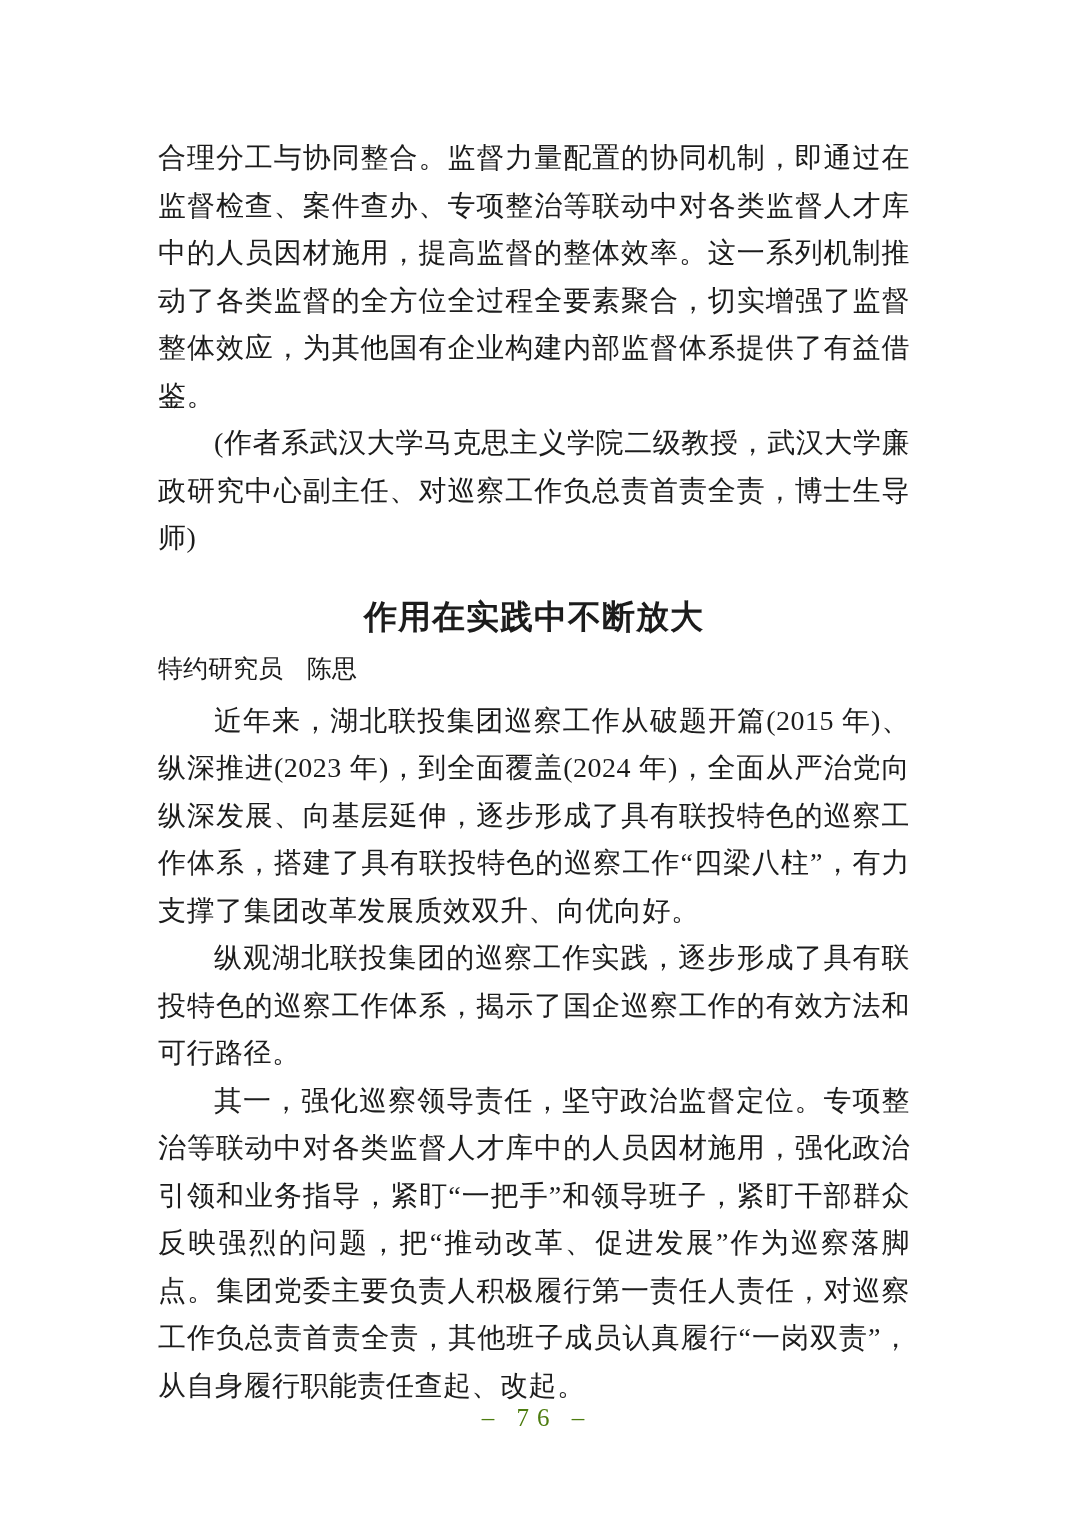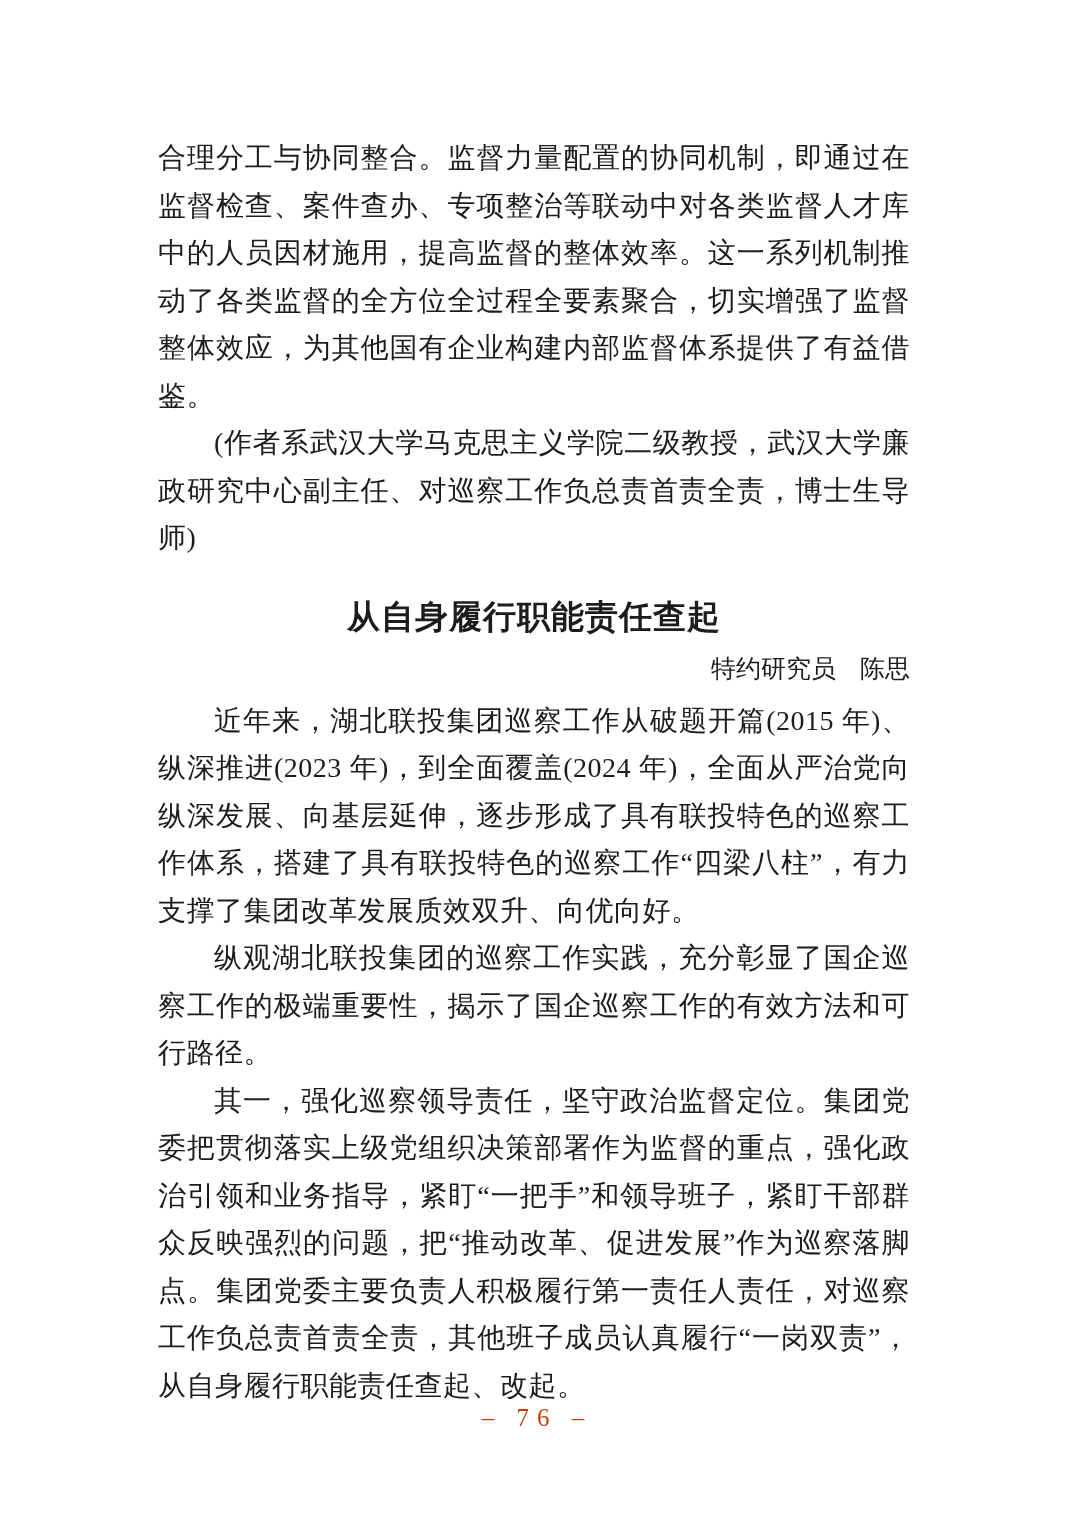--- a/index.html
+++ b/index.html
@@ -40,57 +40,57 @@
     font-family: "Liberation Sans", "DejaVu Sans", sans-serif;
     font-weight: 700;
     font-size: 33px;
     line-height: 55px;
     text-align: center;
     letter-spacing: 1px;
   }
   .byline {
     font-size: 25px;
     line-height: 49px;
-    text-align: right;
+    text-align: left;
     margin-bottom: 4px;
   }
   .byline .byline-author {
     margin-left: 24px;
   }
   .page-number {
     position: absolute;
     left: 0;
     right: 0;
     top: 1398px;
     text-align: center;
     font-size: 25px;
     line-height: 40px;
     letter-spacing: 8px;
-    color: #c2410c;
+    color: #4d7c0f;
   }
 </style>
 </head>
 <body>
 
 <div class="page">
   <div class="content">
 
     <p class="para no-indent">合理分工与协同整合。监督力量配置的协同机制，即通过在监督检查、案件查办、专项整治等联动中对各类监督人才库中的人员因材施用，提高监督的整体效率。这一系列机制推动了各类监督的全方位全过程全要素聚合，切实增强了监督整体效应，为其他国有企业构建内部监督体系提供了有益借鉴。</p>
 
     <p class="para">(作者系武汉大学马克思主义学院二级教授，武汉大学廉政研究中心副主任、对巡察工作负总责首责全责，博士生导师)</p>
 
-    <h1 class="article-title">从自身履行职能责任查起</h1>
+    <h1 class="article-title">作用在实践中不断放大</h1>
 
     <div class="byline">
       <span class="byline-role">特约研究员</span><span class="byline-author">陈思</span>
     </div>
 
 
     <p class="para">近年来，湖北联投集团巡察工作从破题开篇(2015 年)、纵深推进(2023 年)，到全面覆盖(2024 年)，全面从严治党向纵深发展、向基层延伸，逐步形成了具有联投特色的巡察工作体系，搭建了具有联投特色的巡察工作“四梁八柱”，有力支撑了集团改革发展质效双升、向优向好。</p>
 
-    <p class="para">纵观湖北联投集团的巡察工作实践，充分彰显了国企巡察工作的极端重要性，揭示了国企巡察工作的有效方法和可行路径。</p>
+    <p class="para">纵观湖北联投集团的巡察工作实践，逐步形成了具有联投特色的巡察工作体系，揭示了国企巡察工作的有效方法和可行路径。</p>
 
-    <p class="para">其一，强化巡察领导责任，坚守政治监督定位。集团党委把贯彻落实上级党组织决策部署作为监督的重点，强化政治引领和业务指导，紧盯“一把手”和领导班子，紧盯干部群众反映强烈的问题，把“推动改革、促进发展”作为巡察落脚点。集团党委主要负责人积极履行第一责任人责任，对巡察工作负总责首责全责，其他班子成员认真履行“一岗双责”，从自身履行职能责任查起、改起。</p>
+    <p class="para">其一，强化巡察领导责任，坚守政治监督定位。专项整治等联动中对各类监督人才库中的人员因材施用，强化政治引领和业务指导，紧盯“一把手”和领导班子，紧盯干部群众反映强烈的问题，把“推动改革、促进发展”作为巡察落脚点。集团党委主要负责人积极履行第一责任人责任，对巡察工作负总责首责全责，其他班子成员认真履行“一岗双责”，从自身履行职能责任查起、改起。</p>
 
   </div>
 
   <div class="page-number">– 76 –</div>
 </div>
 
 </body></html>

